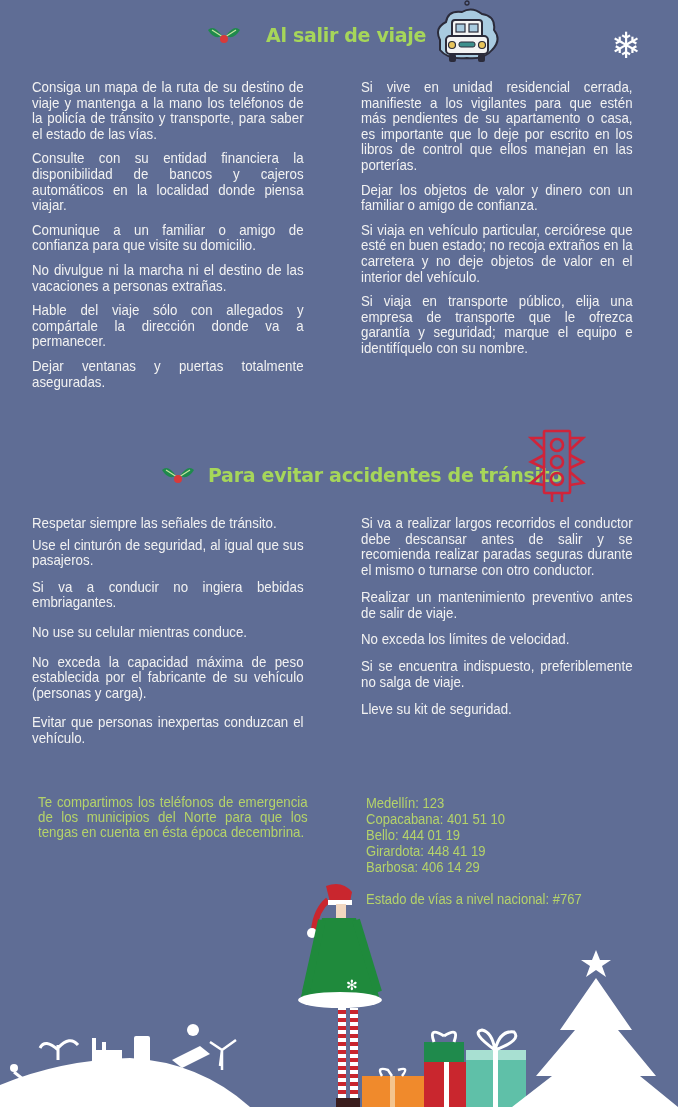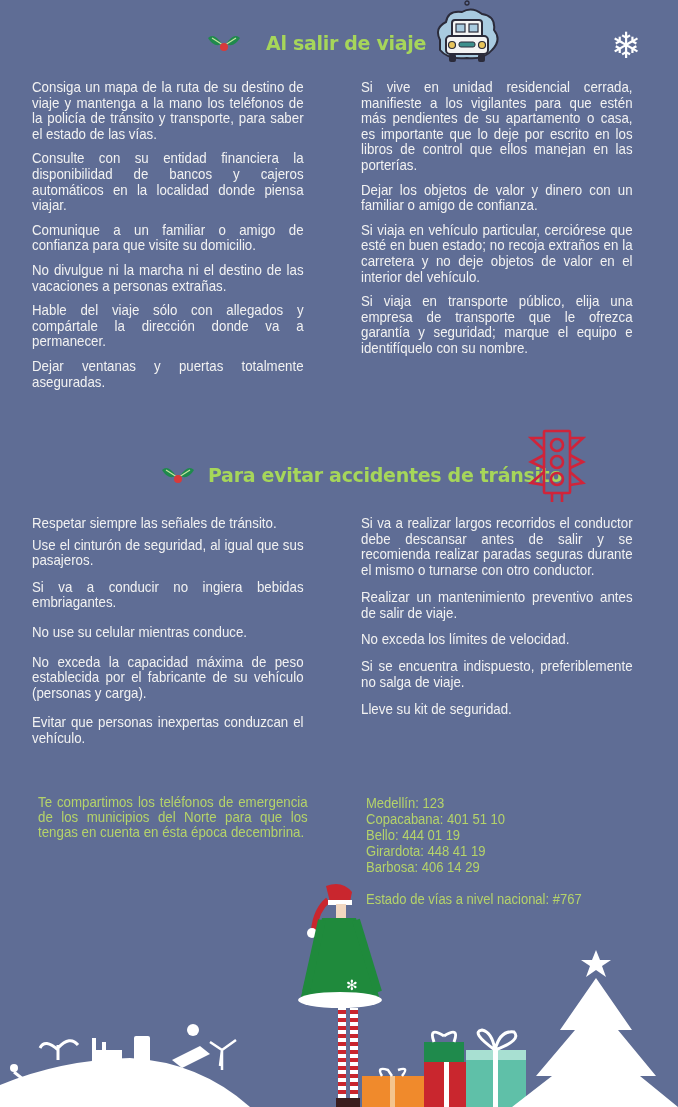--- a/index.html
+++ b/index.html
@@ -30,21 +30,21 @@
   .phones { position: absolute; left: 366px; top: 795px; font-size: 14px; line-height: 16px; color: #b5d36a; transform: scaleX(0.93); transform-origin: left top; }
   .phones div { margin: 0; }
   .national { position: absolute; left: 366px; top: 891px; font-size: 14px; color: #b5d36a; transform: scaleX(0.93); transform-origin: left top; }
   .icon { position: absolute; }
 </style>
 </head>
 <body>
 
 <div class="page">
 
-  <div class="section-title" style="left:206px; top:32px;align-items:center;">
+  <div class="section-title" style="left:206px; top:24px;align-items:center;">
     <svg class="holly" viewBox="0 0 36 22">
       <path d="M2 6 Q8 0 16 12 Q8 16 2 6Z" fill="#1f8a4c"></path>
       <path d="M34 6 Q28 0 20 12 Q28 16 34 6Z" fill="#1f8a4c"></path>
       <line x1="6" y1="6" x2="17" y2="13" stroke="#c8e6a0" stroke-width="1.2"></line>
       <line x1="30" y1="6" x2="19" y2="13" stroke="#c8e6a0" stroke-width="1.2"></line>
       <circle cx="18" cy="15" r="4" fill="#d83a3a"></circle>
     </svg>
     <span>Al salir de viaje</span>
   </div>
 

